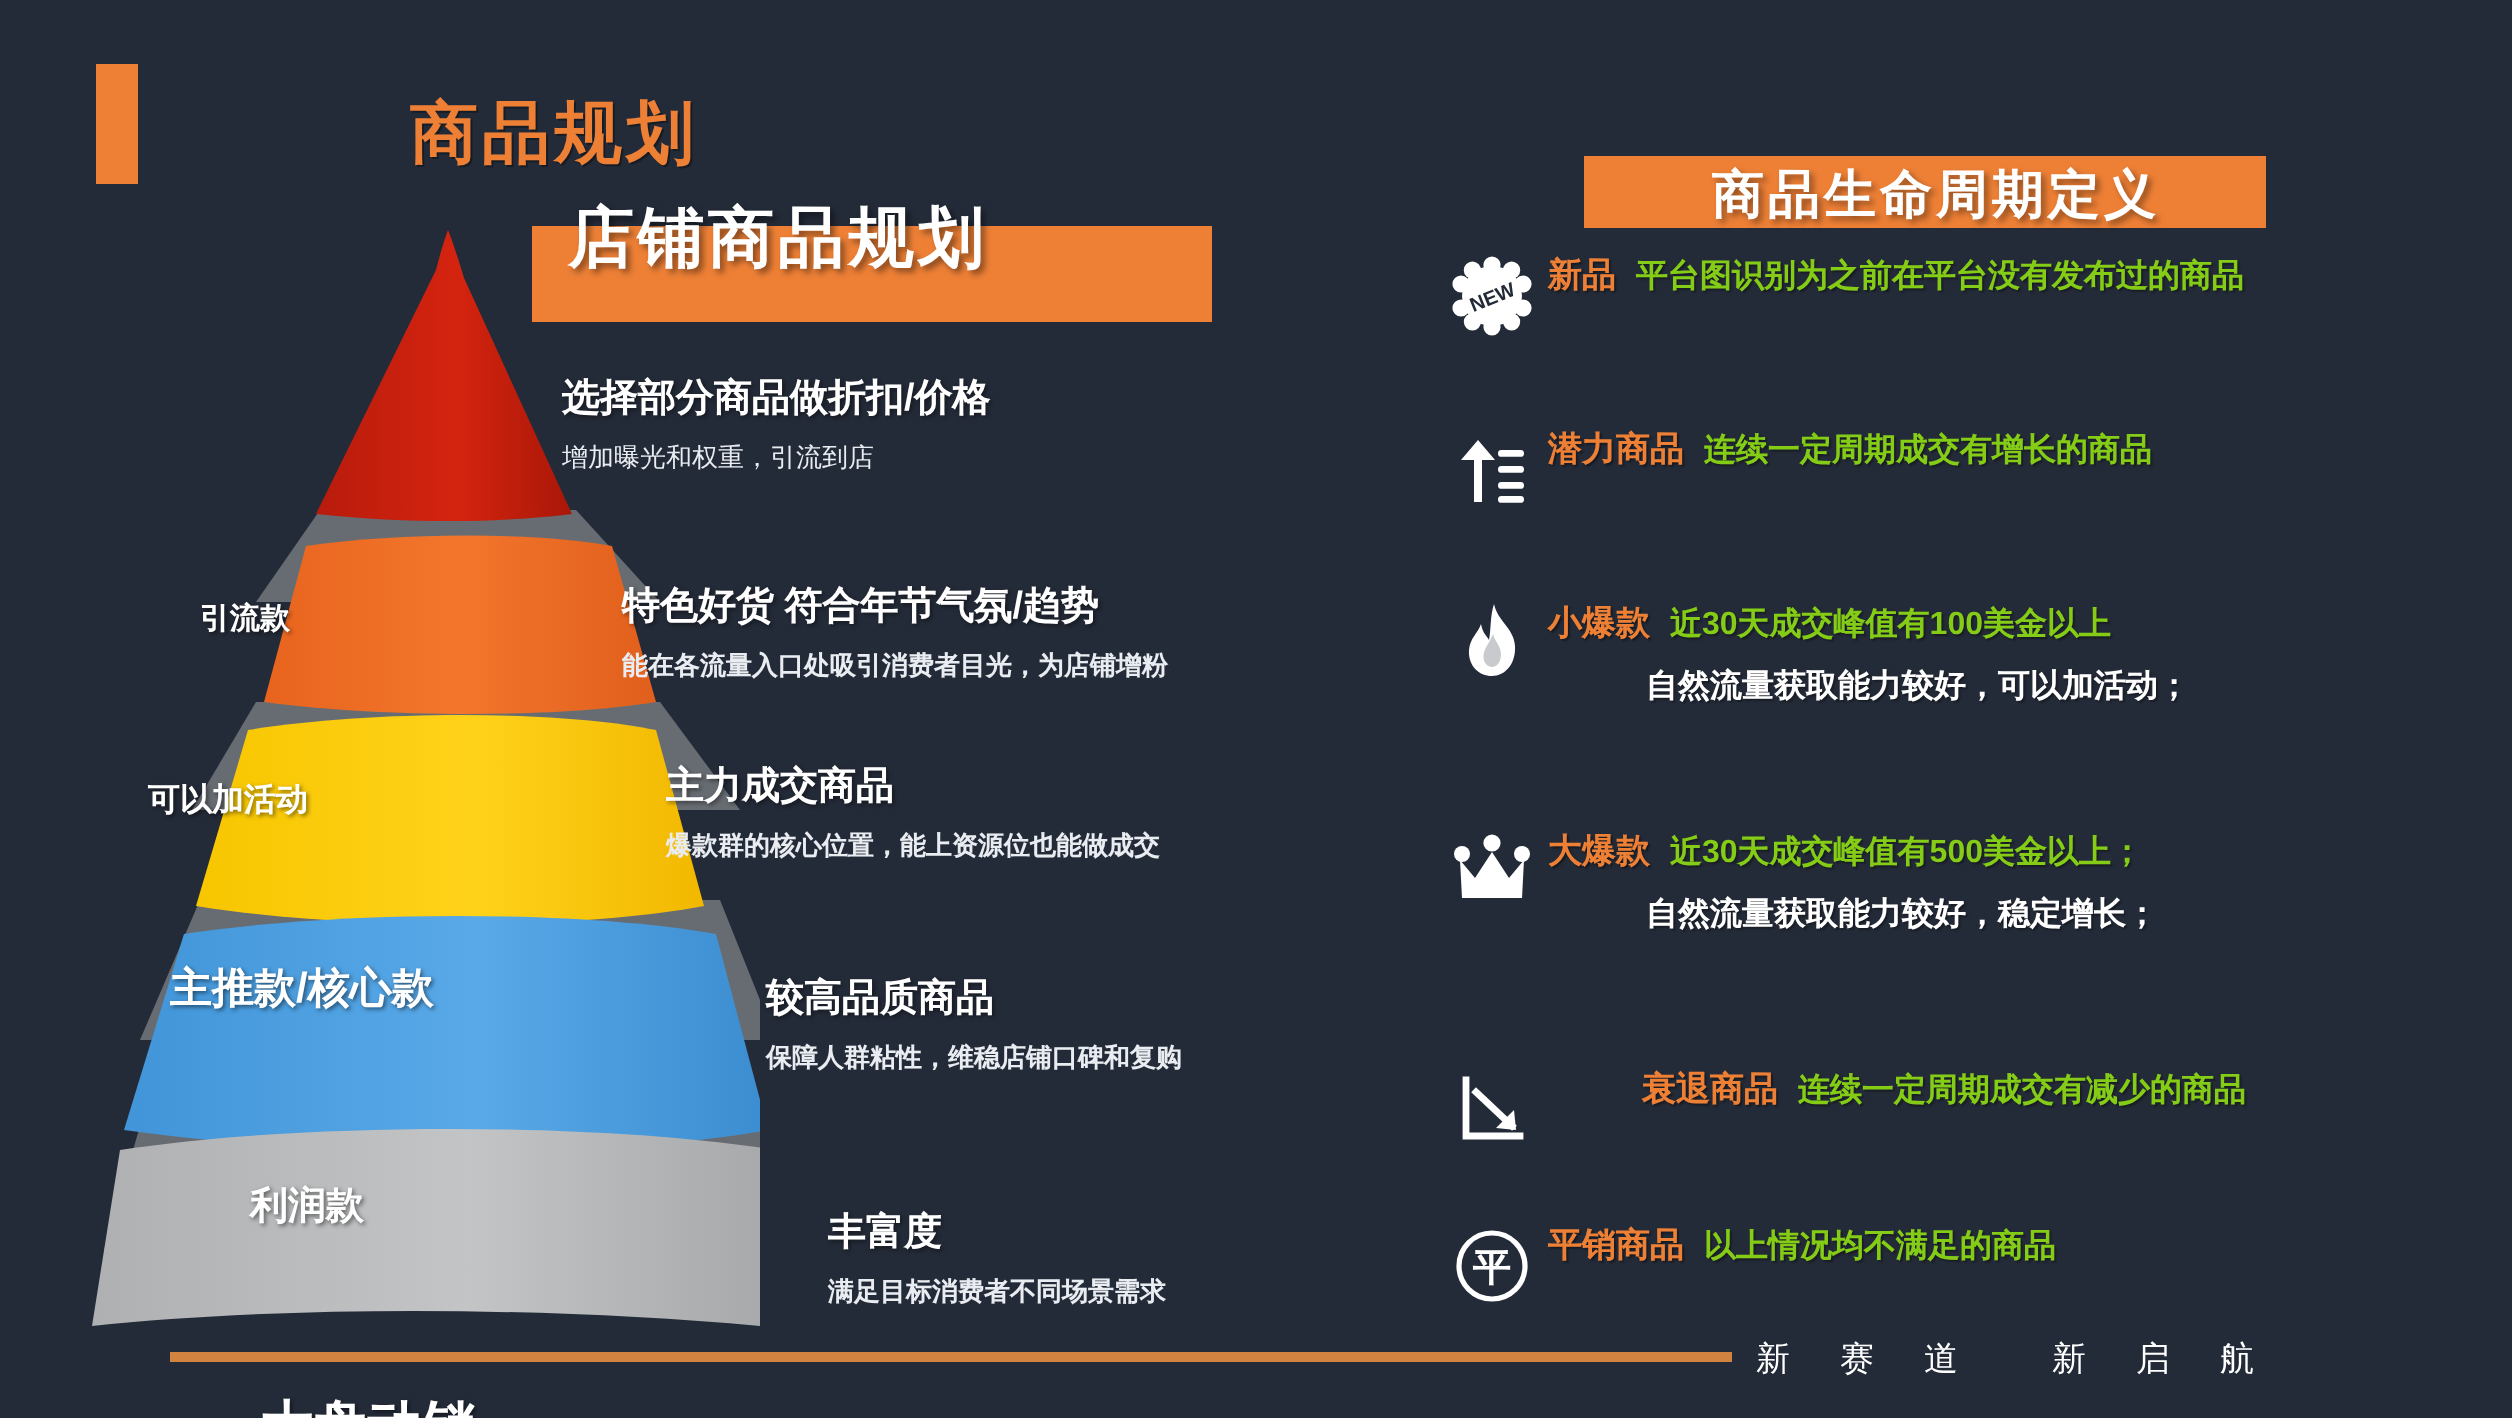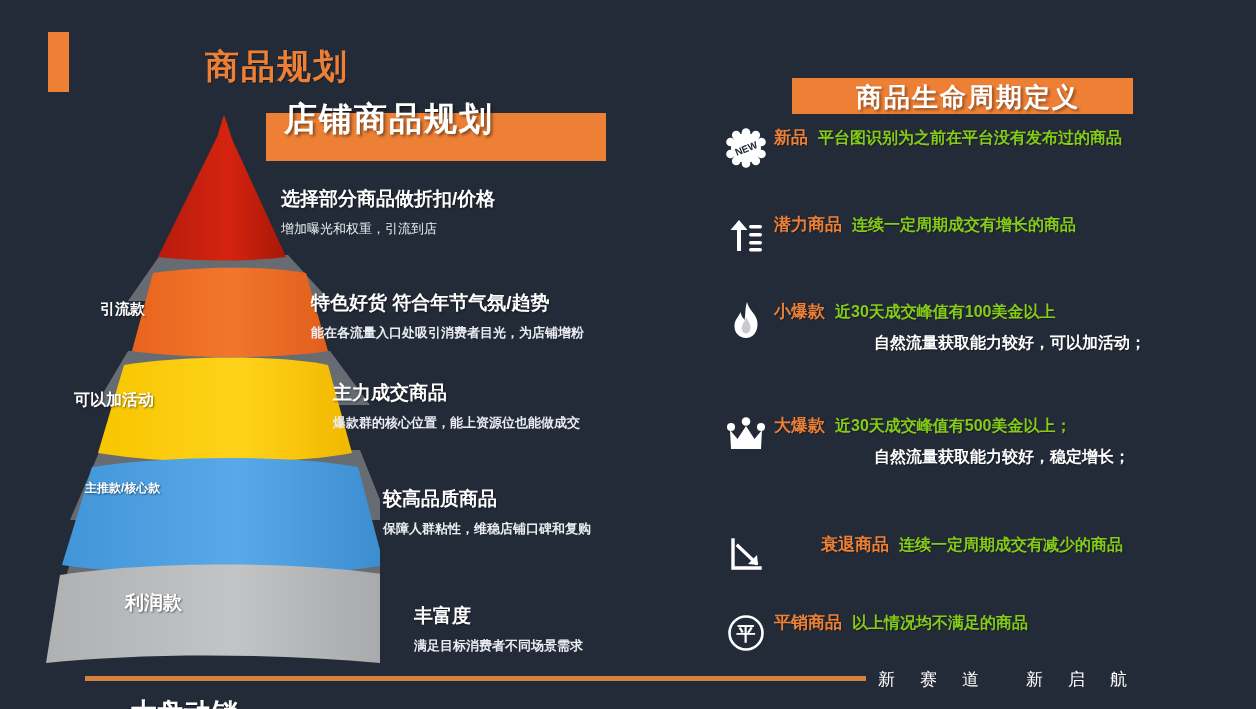--- a/index.html
+++ b/index.html
@@ -46,21 +46,21 @@
   #pyramid svg { display:block; }
   .layer-label {
     position:absolute;
     color:#ffffff; font-weight:bold;
     text-shadow:1px 1px 2px rgba(0,0,0,.5);
     white-space:nowrap;
     pointer-events:none;
   }
   .lbl-0 { left:60px;  top:195px; font-size:15px; }
   .lbl-1 { left:34px;  top:285px; font-size:16px; }
-  .lbl-2 { left:45px;  top:375px; font-size:12px; }
+  .lbl-2 { left:45px;  top:375px; font-size:21px; }
   .lbl-3 { left:85px;  top:485px; font-size:19px; }
   .lbl-4 { left:90px;  top:590px; font-size:27px; }
 
   
   .desc { position:absolute; }
   .desc .d-title {
     font-size:19px; font-weight:bold; color:#ffffff;
     text-shadow:1px 1px 2px rgba(0,0,0,.45);
     white-space:nowrap;
   }
@@ -103,21 +103,21 @@
     color:#ee8036; font-size:17px; font-weight:bold;
     text-shadow:1px 1px 1px rgba(0,0,0,.4);
     margin-right:10px;
   }
   .li-text {
     color:#84cc16; font-size:16px; font-weight:bold;
     text-shadow:1px 1px 1px rgba(0,0,0,.35);
   }
   .li-text2 {
     color:#ffffff; font-size:16px; font-weight:bold;
-    margin-top:10px; margin-left:100px;
+    margin-top:10px; margin-left:49px;
     white-space:nowrap;
     text-shadow:1px 1px 1px rgba(0,0,0,.35);
   }
   .item-0 { top:122px; }
   .item-1 { top:209px; }
   .item-2 { top:296px; }
   .item-3 { top:410px; }
   .item-4 { top:529px;gap:47px; }
   .item-5 { top:607px; }
 

